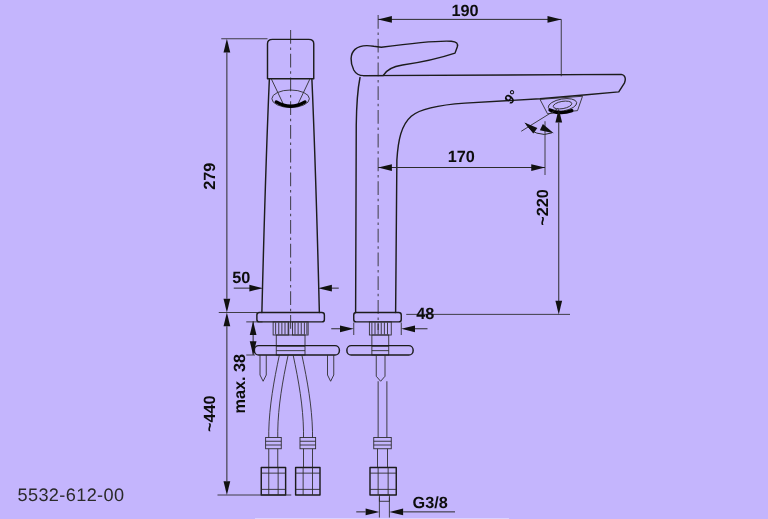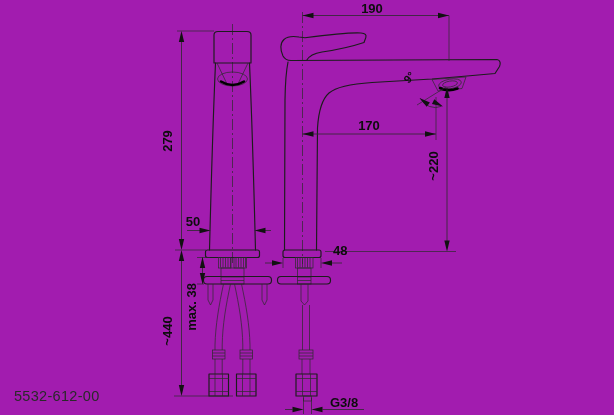--- a/index.html
+++ b/index.html
@@ -1,16 +1,16 @@
 <!DOCTYPE html>
 <html><head>
 <meta charset="utf-8">
 <style>
   html,body{margin:0;padding:0;background:#fff;}
-  .page{width:614px;height:415px;background:#a21caf;position:relative;overflow:hidden;
+  .page{width:614px;height:415px;background:#c4b5fd;position:relative;overflow:hidden;
         font-family:"Liberation Sans",sans-serif;}
   svg{display:block;}
   .outline{fill:none;stroke:#1c1c1c;stroke-width:1.15;stroke-linejoin:round;stroke-linecap:round;}
   .thin{fill:none;stroke:#2b2b2b;stroke-width:0.7;}
   .dim{fill:none;stroke:#2b2b2b;stroke-width:0.8;}
   .arrow{fill:#111;stroke:none;}
   .center{fill:none;stroke:#2b2b2b;stroke-width:0.7;stroke-dasharray:11 3 2 3;}
   .dark{fill:none;stroke:#000;stroke-width:2.6;stroke-linecap:round;}
   text.dimtext{font-family:"Liberation Sans",sans-serif;font-size:13px;font-weight:bold;fill:#0d0d0d;}
   text.smalldim{font-family:"Liberation Sans",sans-serif;font-size:11px;font-weight:bold;fill:#0d0d0d;}

